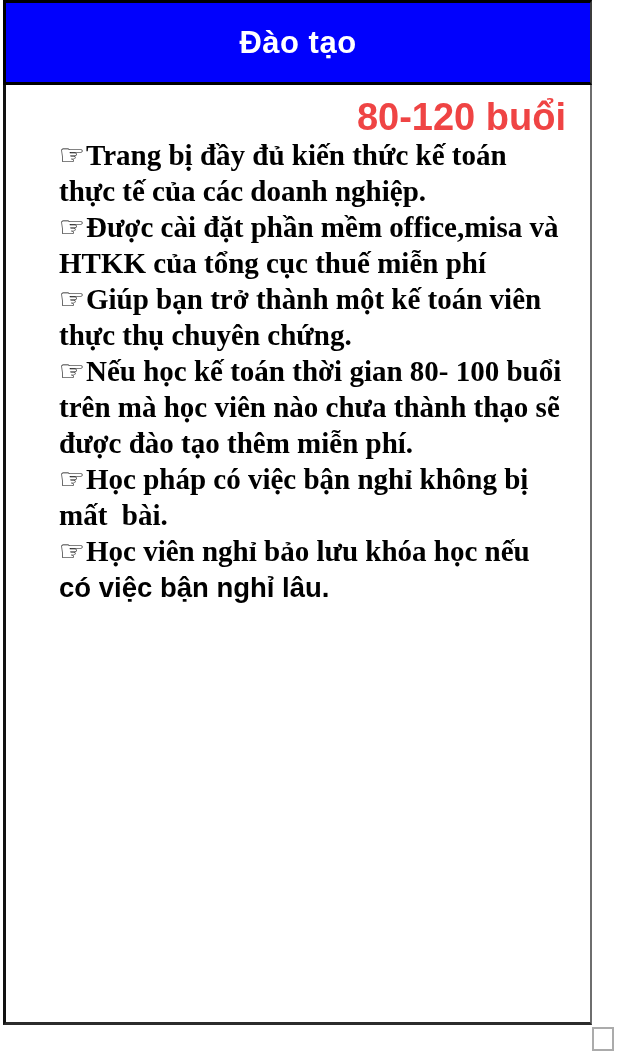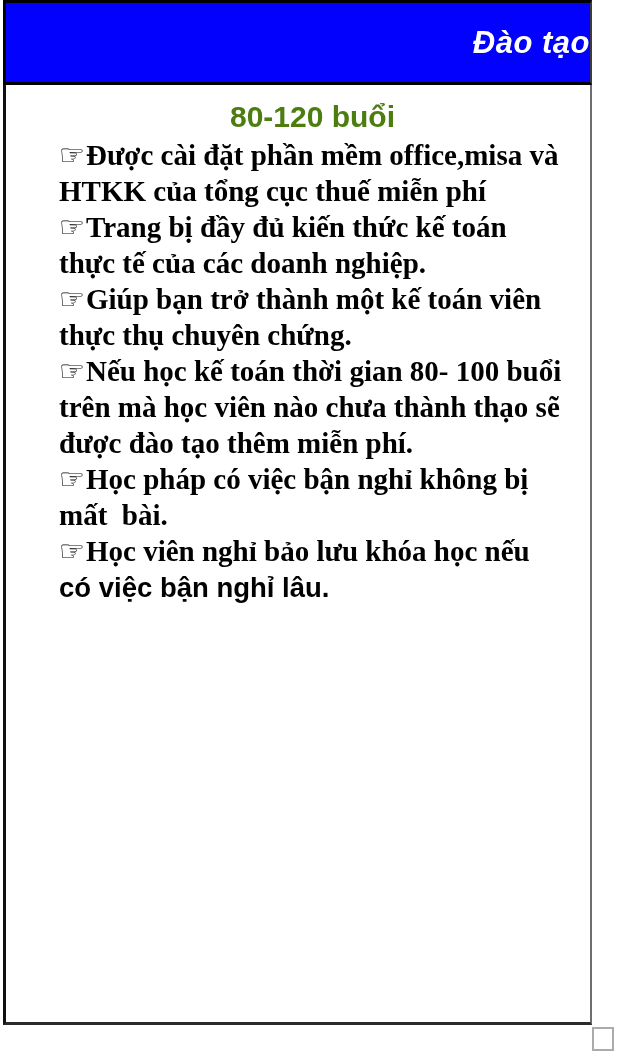--- a/index.html
+++ b/index.html
@@ -22,48 +22,47 @@
   }
   .table-header {
     background: #0101fd;
     border-top: 3px solid #000000;
     border-bottom: 3px solid #000000;
     border-left: 3px solid #000000;
     border-right: 2px solid #3c3c3c;
     height: 79px;
     display: flex;
     align-items: center;
-    justify-content: flex-end;
-    font-style: italic;
+    justify-content: center;
   }
   .table-header .hdr-text {
     color: #ffffff;
     font-family: "Liberation Sans", "DejaVu Sans", sans-serif;
     font-weight: bold;
     font-size: 31px;
     letter-spacing: 0.5px;
   }
   .table-body {
     border-left: 3px solid #111111;
     border-right: 2px solid #6e6e6e;
     border-bottom: 3px solid #2b2b2b;
     background: #ffffff;
     height: 925px;
     padding: 4px 24px 8px 53px;
     overflow: hidden;
     box-sizing: content-box;
   }
   .card-title {
-    text-align: center;
+    text-align: right;
     font-family: "Liberation Sans", "DejaVu Sans", sans-serif;
     font-weight: bold;
-    font-size: 30px;
+    font-size: 38px;
     line-height: 40px;
     margin: 8px 0 0 0;
-    color: #4d7c0f;
+    color: #ef4444;
   }
   .bullet-list {
     margin: 0;
     padding: 0;
   }
   .item {
     margin: 0;
     padding: 0;
     font-size: 29px;
     line-height: 36px;
@@ -100,22 +99,22 @@
 </head>
 <body>
 
 <div class="doc-table">
   <div class="table-header">
     <span class="hdr-text">Đào tạo</span>
   </div>
   <div class="table-body">
     <p class="card-title">80-120 buổi</p>
     <div class="bullet-list">
+        <p class="item"><span class="hand">☞</span><span class="seg f-serif">Trang bị đầy đủ kiến thức kế toán thực tế của các doanh nghiệp.</span></p>
         <p class="item"><span class="hand">☞</span><span class="seg f-serif">Được cài đặt phần mềm office,misa và HTKK của tổng cục thuế miễn phí</span></p>
-        <p class="item"><span class="hand">☞</span><span class="seg f-serif">Trang bị đầy đủ kiến thức kế toán thực tế của các doanh nghiệp.</span></p>
         <p class="item"><span class="hand">☞</span><span class="seg f-serif">Giúp bạn trở thành một kế toán viên thực thụ chuyên chứng.</span></p>
         <p class="item"><span class="hand">☞</span><span class="seg f-serif">Nếu học kế toán thời gian 80- 100 buổi trên mà học viên nào chưa thành thạo sẽ được đào tạo thêm miễn phí.</span></p>
         <p class="item"><span class="hand">☞</span><span class="seg f-serif">Học pháp có việc bận nghỉ không bị mất  bài.</span></p>
         <p class="item"><span class="hand">☞</span><span class="seg f-serif">Học viên nghỉ bảo lưu khóa học nếu </span><span class="seg f-sans">có việc bận nghỉ lâu.</span></p>
       </div>
   </div>
 </div>
 
 <div class="resize-handle"></div>
 

